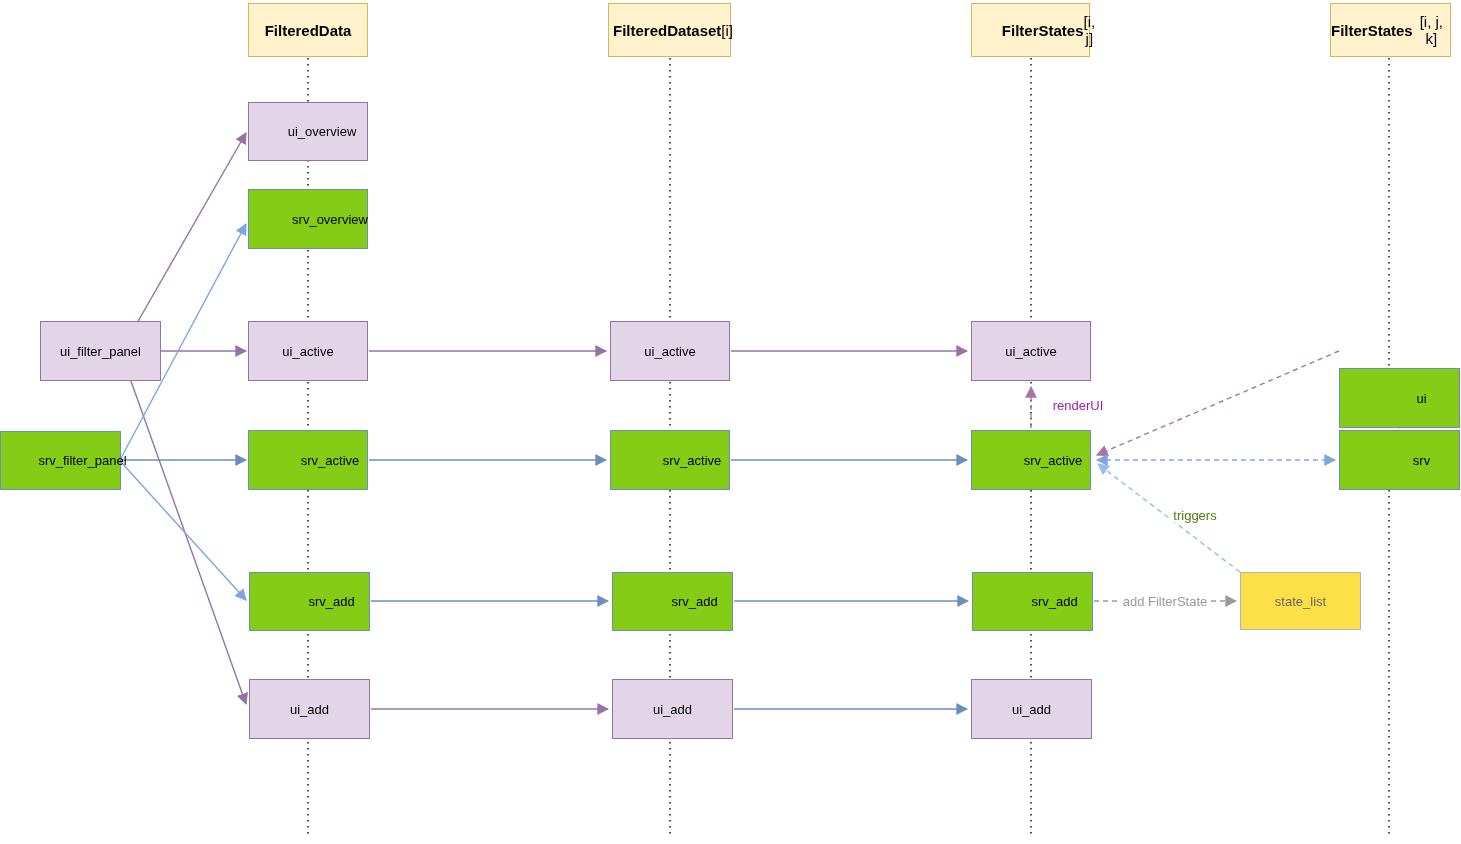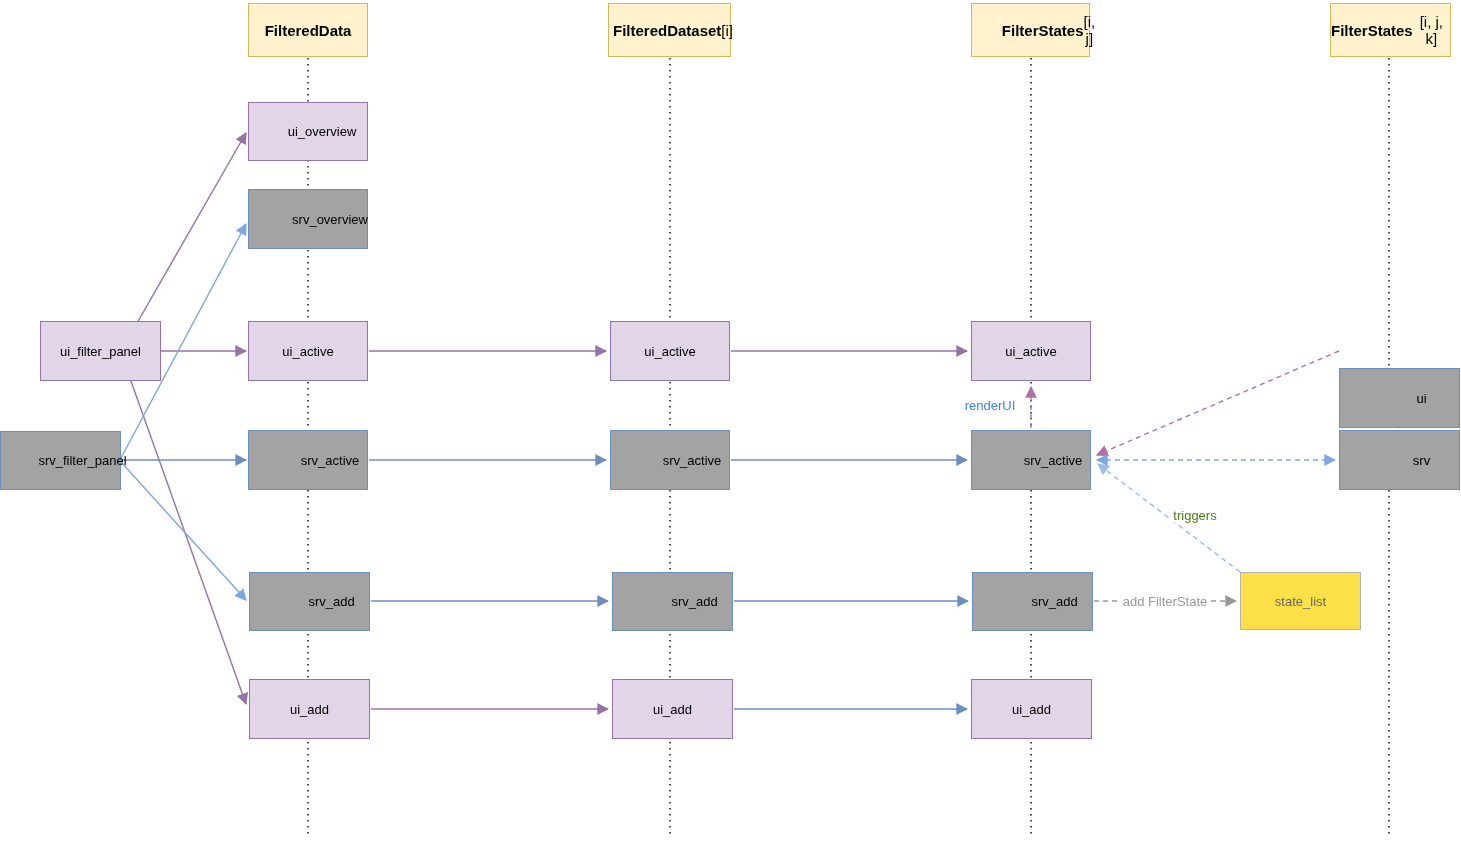--- a/index.html
+++ b/index.html
@@ -14,21 +14,21 @@
   .node{
     position:absolute;
     box-sizing:border-box;
     display:flex;align-items:center;justify-content:center;
     font-size:13px;color:#000000;
     border:1px solid #000;
     background:#fff;
     text-align:center;
   }
   .node.purple{background:#E1D5E7;border-color:#9673A6;}
-  .node.blue{background:#a3a3a3;border-color:#6C8EBF;padding-left:44px;}
+  .node.blue{background:#84cc16;border-color:#6C8EBF;padding-left:44px;}
   .node.yellow{background:#FFF2CC;border-color:#D6B656;}
   .node.plain{background:#fde047;border-color:#B3B3B3;color:#666666;}
   .node.header{font-size:15px;}
   .node.header .b{font-weight:bold;}
   .edge-label{
     position:absolute;
     transform:translate(-50%,-50%);
     background:#ffffff;
     padding:0 3px;
     font-size:13px;
@@ -159,16 +159,16 @@
     </div>
     <div class="node purple" style="left: 249px; top: 679px; width: 121px; height: 60px;">
       <span>ui_add</span>
     </div>
     <div class="node purple" style="left: 612px; top: 679px; width: 121px; height: 60px;">
       <span>ui_add</span>
     </div>
     <div class="node purple" style="left: 971px; top: 679px; width: 121px; height: 60px;">
       <span>ui_add</span>
     </div>
-    <div class="edge-label" style="left: 990px; top: 405px; color: #3b82f6;">renderUI</div>
+    <div class="edge-label" style="left: 1078px; top: 405px; color: #a21caf;">renderUI</div>
     <div class="edge-label" style="left: 1195px; top: 515px; color: #4d7c0f;">triggers</div>
     <div class="edge-label" style="left: 1165px; top: 601px; color: rgb(153, 153, 153);">add FilterState</div>
   </div>
 
 </body></html>

